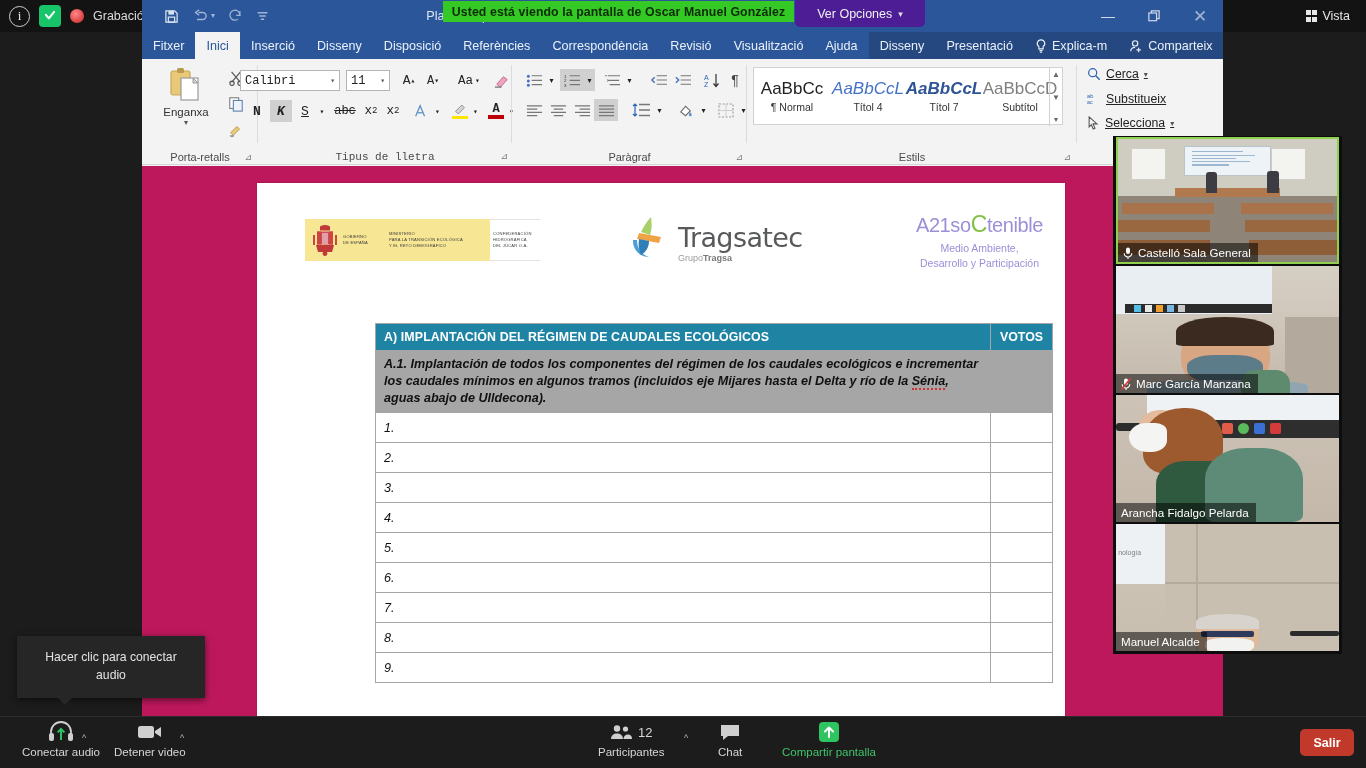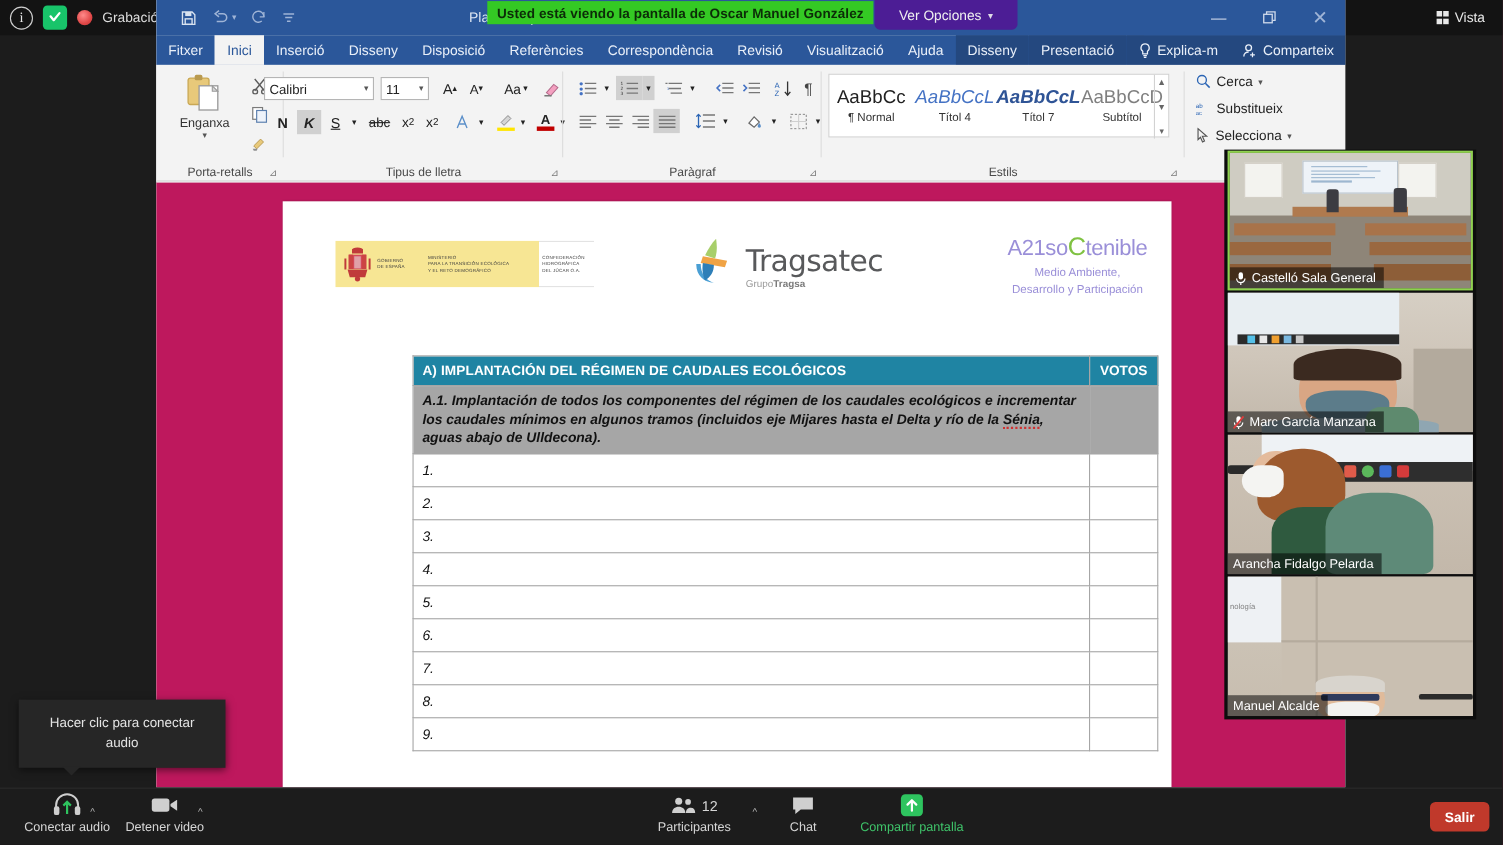--- a/index.html
+++ b/index.html
@@ -141,21 +141,21 @@
   .sitem .prev.dblue{color:#2f5496;font-style:italic;font-weight:bold;}
   .sitem .prev.gray{color:#7f7f7f;}
   .sitem .nm{font-size:10.5px;color:#333;}
   .sgal-scroll{
     position:absolute;right:0;top:0;width:13px;height:58px;border-left:1px solid #d2d2d2;
     display:flex;flex-direction:column;justify-content:space-between;align-items:center;
     font-size:8px;color:#666;padding:2px 0;
   }
   
   .editgrp-item{
-    position:absolute;display:flex;align-items:center;gap:5px;font-size:12.3px;color:#222;
+    position:absolute;display:flex;align-items:center;gap:5px;font-size:12.3px;color:#222;text-decoration:underline;
   }
 
   
   .doc-area{
     position:absolute;left:0;top:166px;width:1081px;height:550px;background:#be185d;overflow:hidden;
   }
   .page{
     position:absolute;left:115px;top:17px;width:808px;height:545px;background:#fff;
     box-shadow:0 0 2px rgba(0,0,0,.22);
   }
@@ -394,21 +394,21 @@
                 <path d="M3 12l7-7 3 3-7 7z" fill="#e8c97a" stroke="#b89a52" stroke-width="1"></path>
                 <path d="M2 15h5l-1 2H3z" fill="#8f8f8f"></path>
               </svg>
           </div>
         </div>
         <div class="grp-label">Porta-retalls</div>
         <div class="dlg-launch" style="right:6px;">⊿</div>
         <div class="grp-sep" style="right:0;"></div>
       </div>
 
-      <div class="grp" style="left:116px;width:254px;">
+      <div class="grp" style="left:116px;width:254px;font-family:Liberation Mono, monospace;">
         <div class="font-name-box" style="left:-18px;">
           <span>Calibri</span>
           <span class="cv">▾</span>
         </div>
         <div class="font-size-box" style="left:88px;">
           <span>11</span>
           <span class="cv">▾</span>
         </div>
         <div class="fbtn" style="left:140px;top:11px;width:22px;height:21px;font-size:13px;">A<sup style="font-size:8px;">▴</sup></div>
         <div class="fbtn" style="left:164px;top:11px;width:22px;height:21px;font-size:12px;">A<sup style="font-size:8px;">▾</sup></div>

